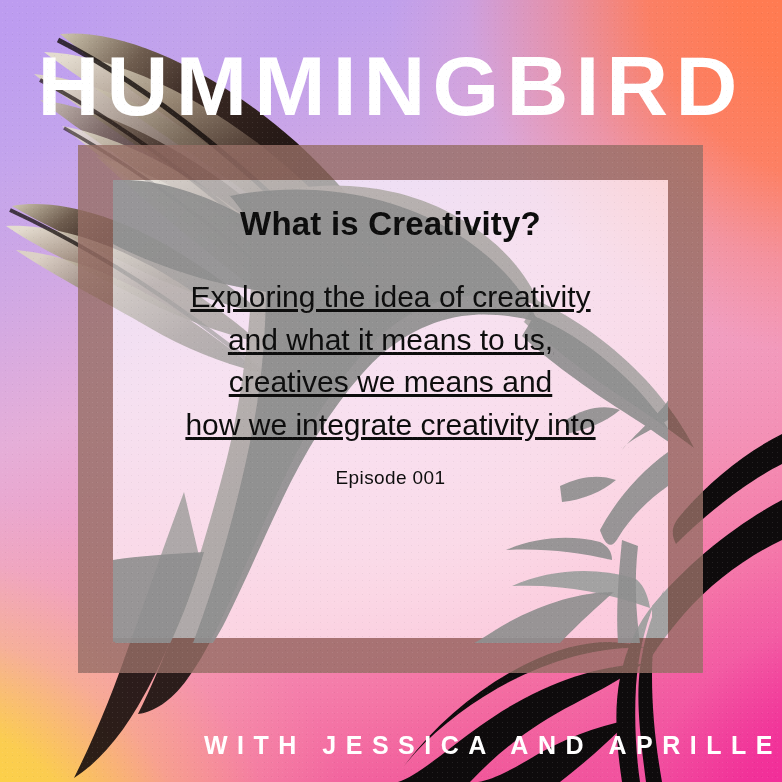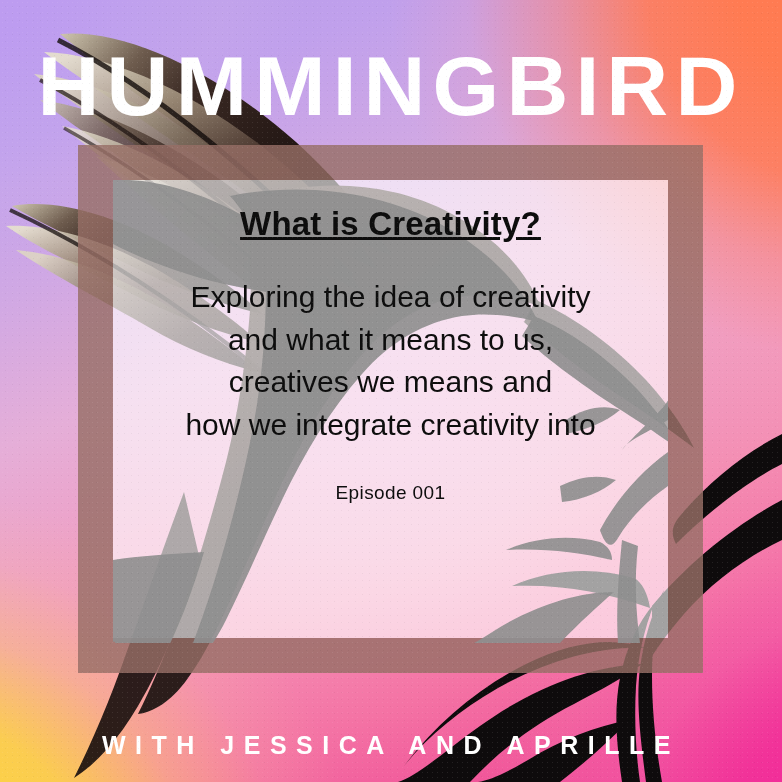--- a/index.html
+++ b/index.html
@@ -99,31 +99,31 @@
     overflow: hidden;
     pointer-events: none;
   }
 
   .headline {
     font-size: 33px;
     font-weight: bold;
     letter-spacing: .2px;
     margin: 0 0 34px 0;
     line-height: 1.1;
-    text-decoration: underline;
   }
   .body-copy {
     font-size: 30px;
     line-height: 1.42;
     margin: 16px;
     font-weight: 400;
+    text-decoration: underline;
   }
   .episode {
     font-size: 19px;
-    margin-top: 35px;
+    margin-top: 20px;
     letter-spacing: .4px;
   }
 
   
   .show-title {
     position: absolute;
     left: 0; right: 0;
     top: 44px;
     text-align: center;
     color: #ffffff;
@@ -131,21 +131,21 @@
     font-weight: bold;
     letter-spacing: 7px;
     line-height: 1;
     transform: scaleX(1.02);
     white-space: nowrap;
   }
   .hosts {
     position: absolute;
     left: 0; right: 0;
     bottom: 22px;
-    text-align: center;
+    text-align: right;
     color: #ffffff;
     font-size: 25px;
     font-weight: bold;
     letter-spacing: 9.5px;
     white-space: nowrap;
   }
 
   
   .branch-layer { position: absolute; inset: 0; }
 </style>

